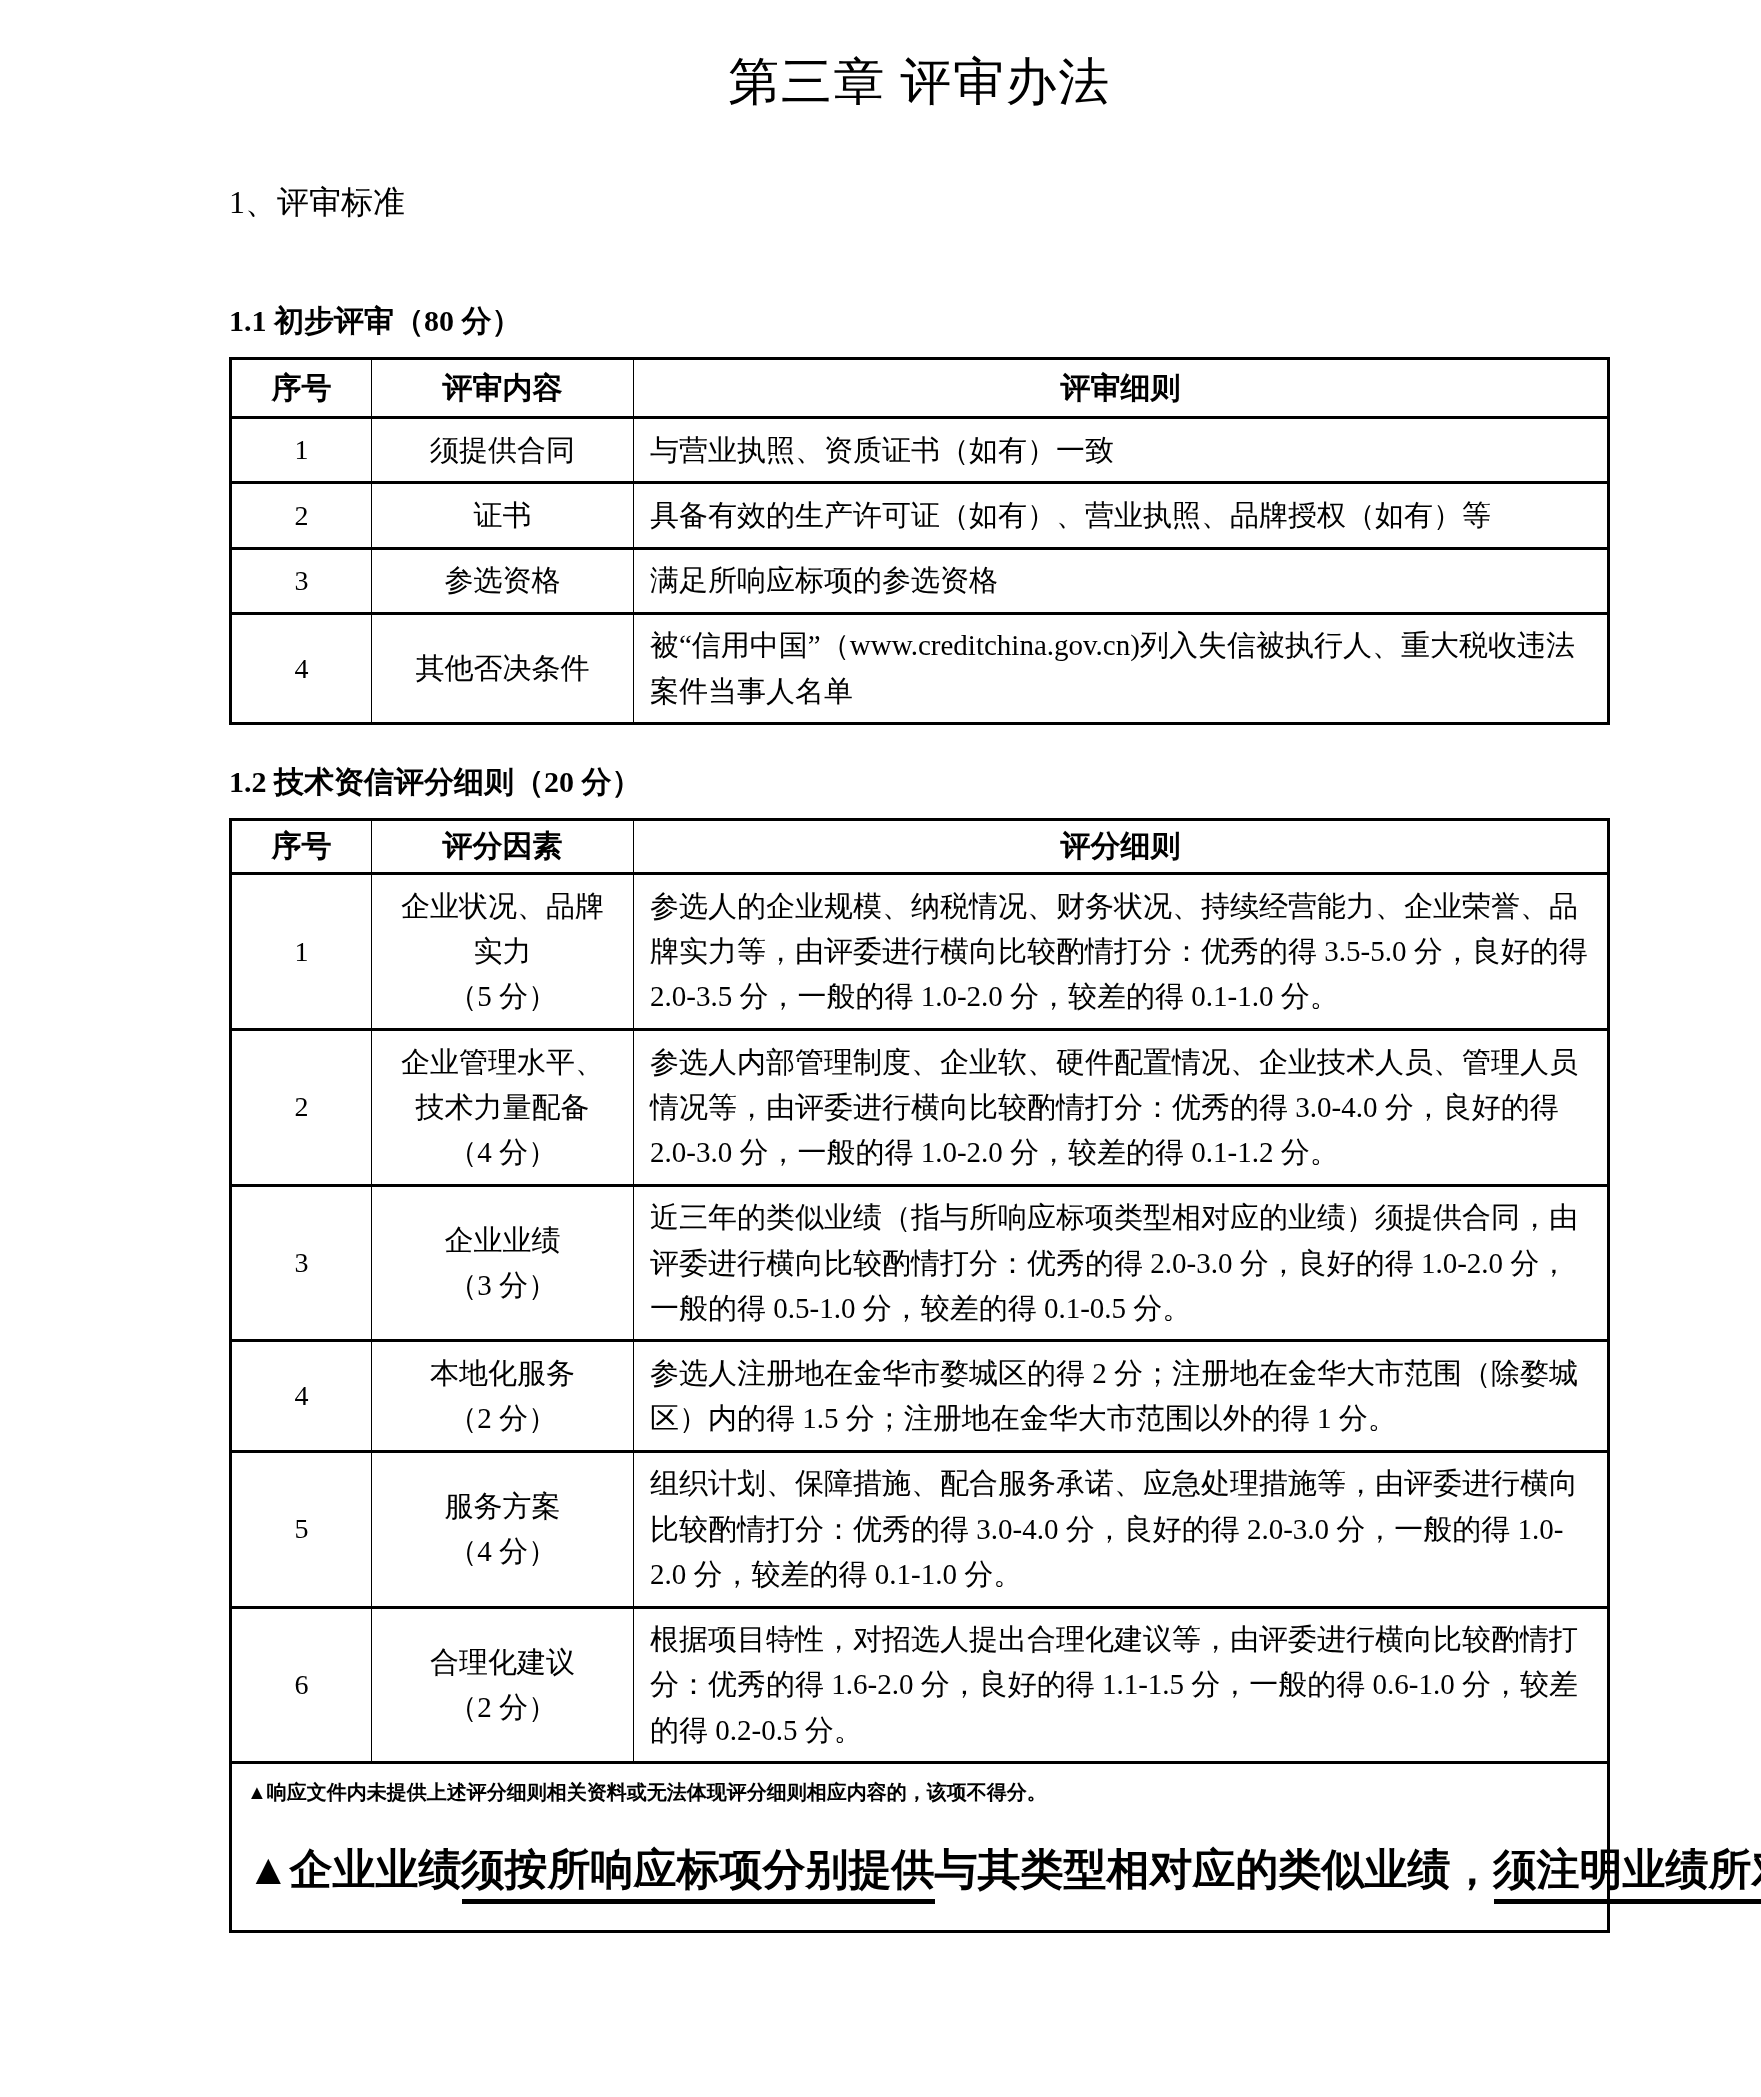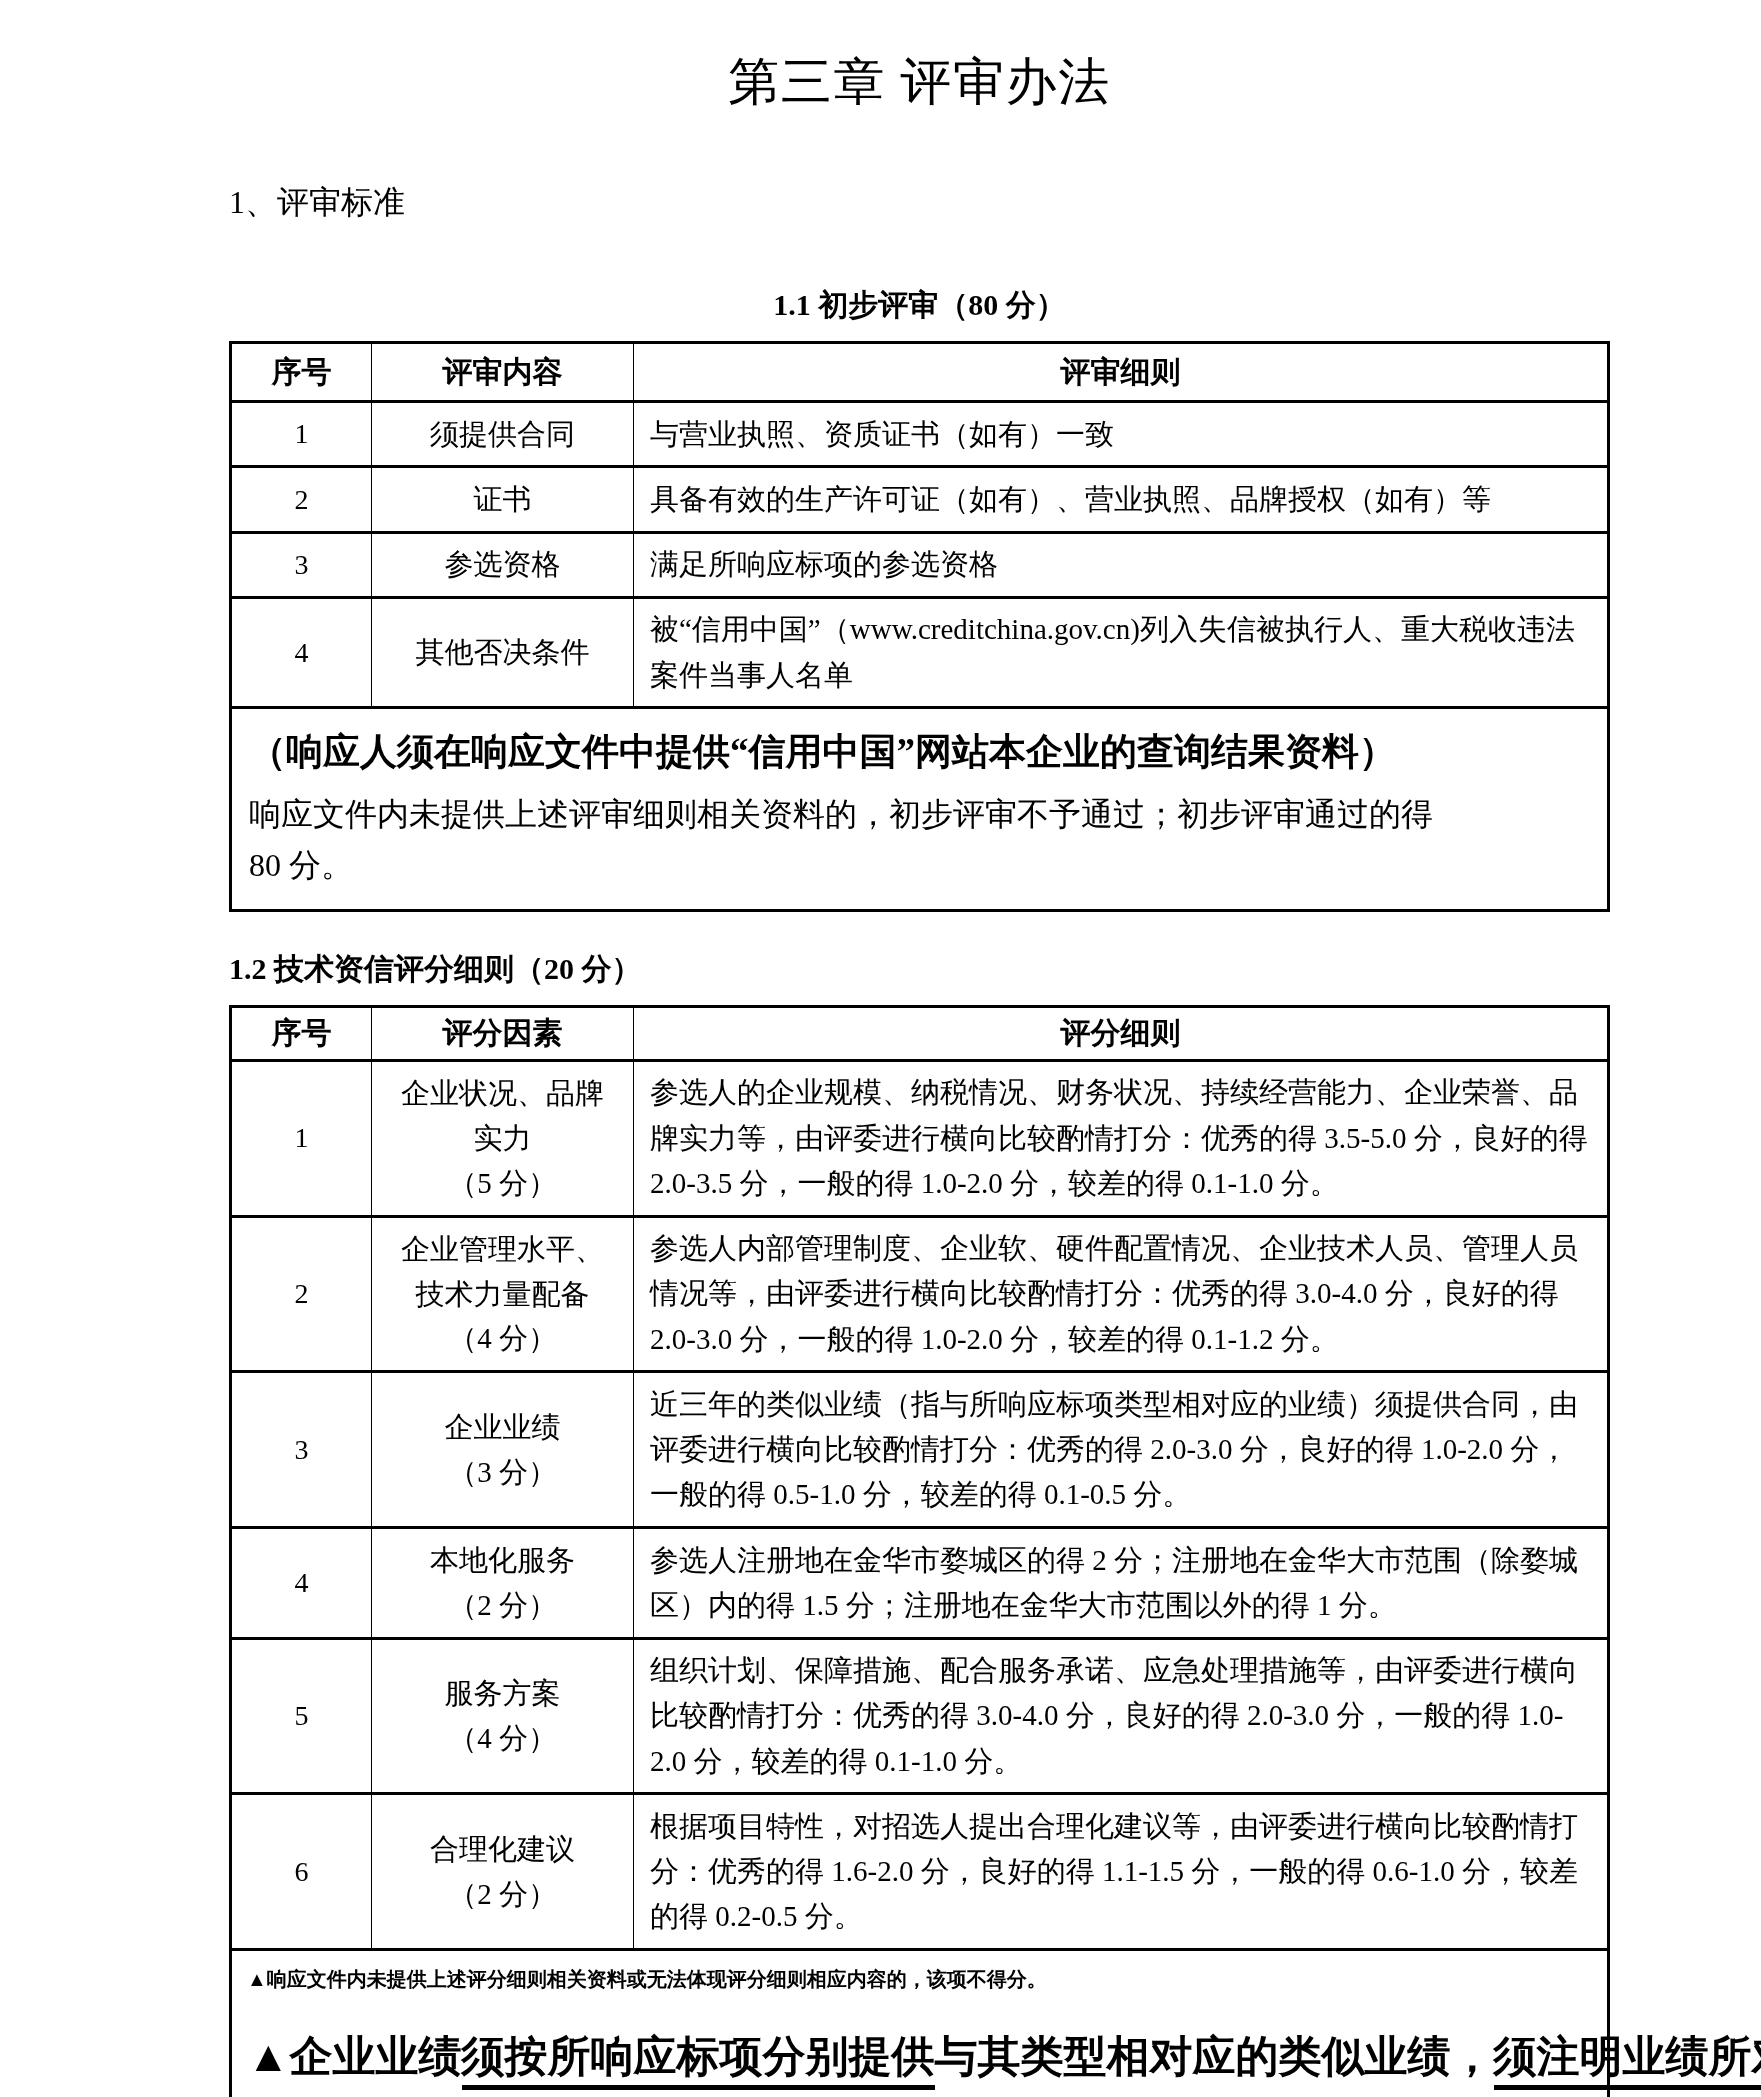--- a/index.html
+++ b/index.html
@@ -29,21 +29,21 @@
   }
   .h1 {
     margin-top: 68px;
     font-size: 32px;
     font-weight: normal;
   }
   .h2 {
     font-size: 30px;
     font-weight: bold;
   }
-  .h2.first { margin-top: 60px; text-align: center; }
+  .h2.first { margin-top: 76px; }
   .h2.second { margin-top: 37px; }
 
   table.doc-table {
     border-collapse: collapse;
     table-layout: fixed;
     width: 1381px;
     margin-top: 15px;
     border: 3.2px solid #000;
   }
   table.doc-table th,
@@ -157,27 +157,20 @@
       <tr class="r-one">
         <td class="no-cell">3</td>
         <td class="item-cell">参选资格</td>
         <td class="crit-cell">满足所响应标项的参选资格</td>
       </tr>
       <tr class="r-two">
         <td class="no-cell">4</td>
         <td class="item-cell">其他否决条件</td>
         <td class="crit-cell">被“信用中国”（www.creditchina.gov.cn)列入失信被执行人、重大税收违法案件当事人名单</td>
       </tr>
-      <tr>
-        <td class="note1-cell" colspan="3">
-          <p class="note-emphasis">（响应人须在响应文件中提供“信用中国”网站本企业的查询结果资料）</p>
-          <p class="note-body">响应文件内未提供上述评审细则相关资料的，初步评审不予通过；初步评审通过的得
-80 分。</p>
-        </td>
-      </tr>
     </tbody>
   </table>
 
   <div class="h2 second">1.2 技术资信评分细则（20 分）</div>
 
   <table class="doc-table">
     <colgroup>
         <col class="c-no">
         <col class="c-item">
         <col>

